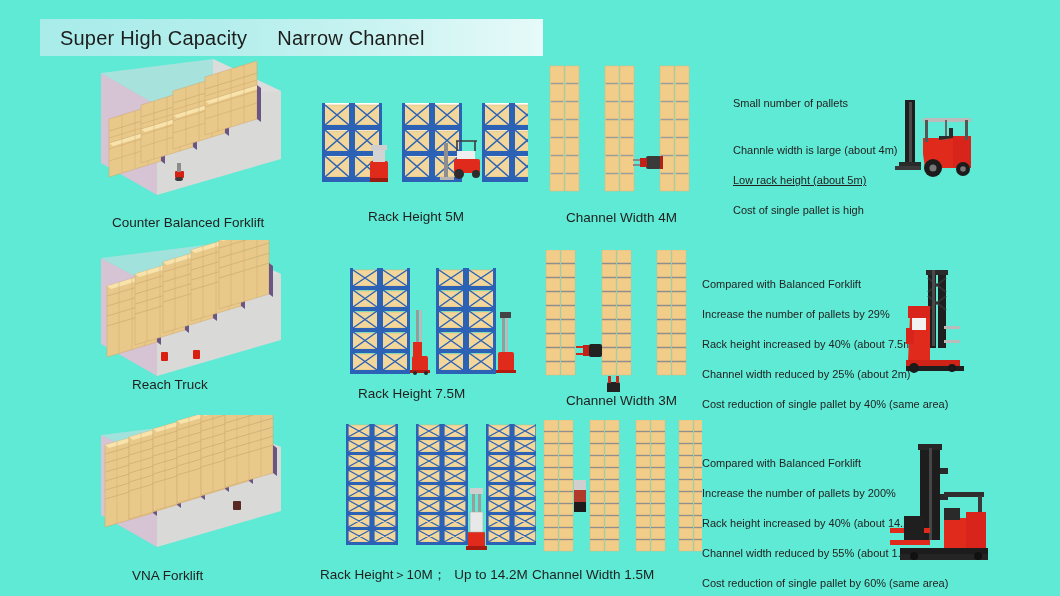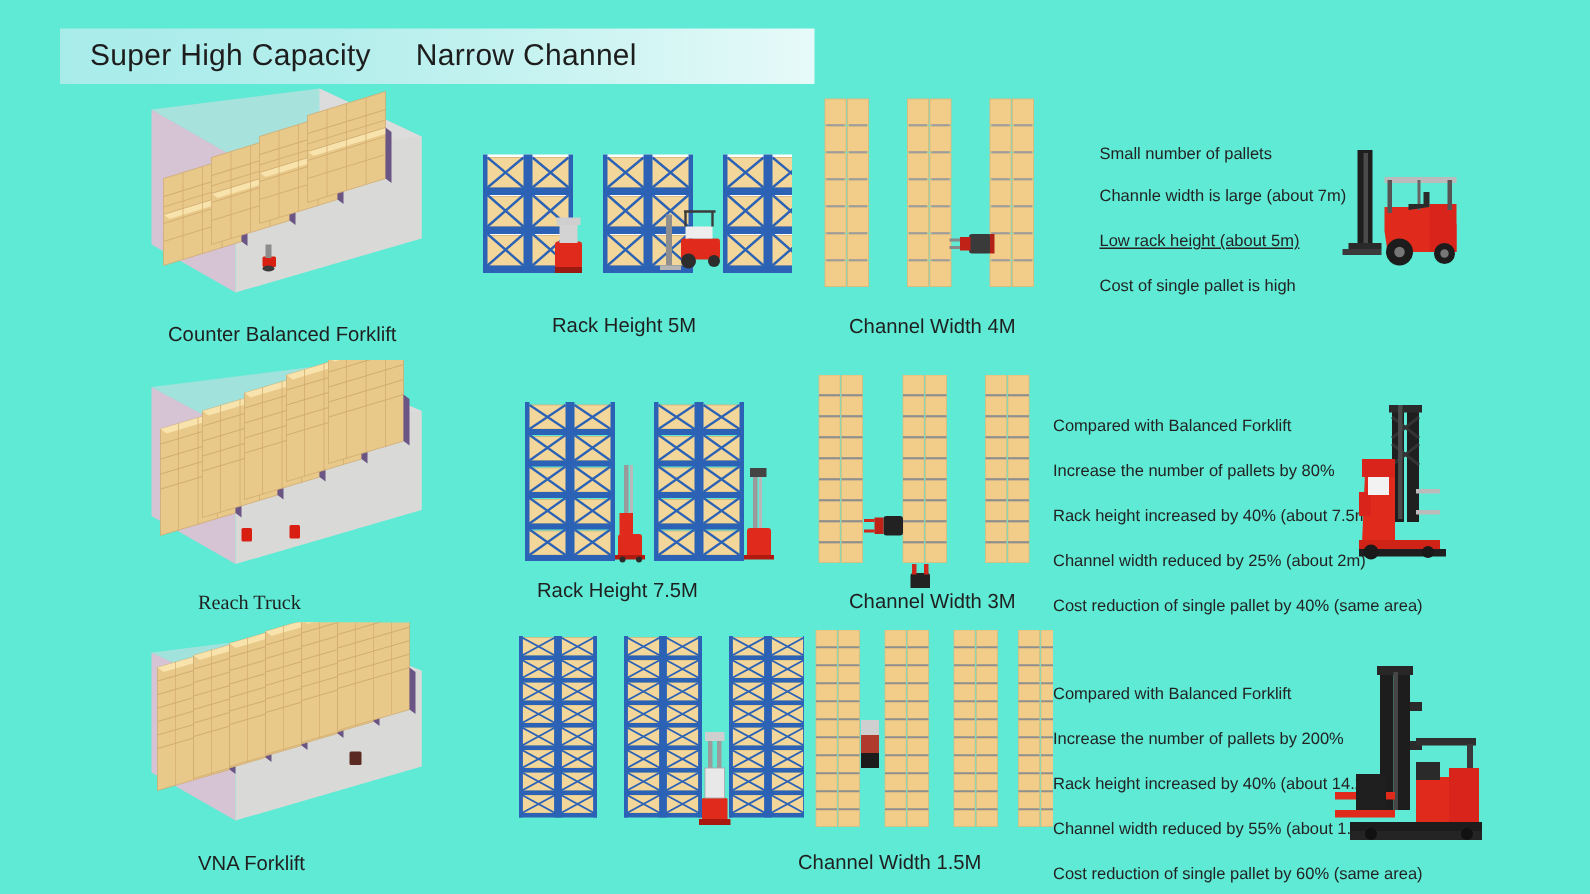--- a/index.html
+++ b/index.html
@@ -250,22 +250,22 @@
         <rect x="2" y="2" width="7" height="9" fill="#c12218"></rect>
         <rect x="-5" y="3" width="7" height="2" fill="#888888"></rect>
         <rect x="-5" y="8" width="7" height="2" fill="#888888"></rect>
         <rect x="22" y="0" width="3" height="13" fill="#b32017"></rect>
       </g>
     </svg>
   </div>
   <div class="caption" style="left:566px; top:210px;">Channel Width 4M</div>
 
   <div class="bullets" style="left:733px; top:98px; width:180px;">
-    <div class="line" style="margin-bottom:17px;">Small number of pallets</div>
-    <div class="line" style="margin-bottom:19px;">Channle width is large (about 7m)</div>
+    <div class="line" style="margin-bottom:36px;">Small number of pallets</div>
+    <div class="line" style="margin-bottom:19px;">Channle width is large (about 4m)</div>
     <div class="line" style="margin-bottom:19px;text-decoration:underline;">Low rack height (about 5m)</div>
     <div class="line">Cost of single pallet is high</div>
   </div>
 
   <div class="truck" style="left:893px; top:92px; width:108px; height:110px;">
     <svg width="108" height="110" viewBox="0 0 108 110">
 
       <rect x="12" y="8" width="10" height="66" fill="#1e1e1e"></rect>
       <rect x="16" y="10" width="3" height="60" fill="#4a4a4a"></rect>
       <rect x="6" y="70" width="22" height="4" fill="#2a2a2a"></rect>
@@ -367,21 +367,21 @@
         </g>
       </g>
       <g transform="translate(66,112)">
         <rect x="0" y="0" width="7" height="9" rx="1" fill="#d81f12"></rect>
       </g>
       <g transform="translate(98,110)">
         <rect x="0" y="0" width="7" height="9" rx="1" fill="#d81f12"></rect>
       </g>
     </svg>
   </div>
-  <div class="caption" style="left:132px; top:394px;font-family:Liberation Serif, serif;">Reach Truck</div>
+  <div class="caption" style="left:132px; top:377px;">Reach Truck</div>
 
   <div class="rackscene" style="left:318px; top:258px; width:212px; height:126px;">
     <svg width="212" height="126" viewBox="0 0 212 126">
       <defs>
         <g id="bay5">
           <rect x="1" y="2" width="28" height="16" fill="#f3d79a" stroke="#d7b579" stroke-width="0.6"></rect>
           <rect x="1" y="23" width="28" height="16" fill="#f3d79a" stroke="#d7b579" stroke-width="0.6"></rect>
           <rect x="1" y="44" width="28" height="16" fill="#f3d79a" stroke="#d7b579" stroke-width="0.6"></rect>
           <rect x="1" y="65" width="28" height="16" fill="#f3d79a" stroke="#d7b579" stroke-width="0.6"></rect>
           <rect x="1" y="86" width="28" height="16" fill="#f3d79a" stroke="#d7b579" stroke-width="0.6"></rect>
@@ -490,21 +490,21 @@
         <rect x="0" y="6" width="13" height="12" rx="2" fill="#222222"></rect>
         <rect x="1" y="0" width="3" height="7" fill="#d0281d"></rect>
         <rect x="9" y="0" width="3" height="7" fill="#d0281d"></rect>
       </g>
     </svg>
   </div>
   <div class="caption" style="left:566px; top:393px;">Channel Width 3M</div>
 
   <div class="bullets" style="left:702px; top:279px; width:215px;">
     <div class="line" style="margin-bottom:19px;">Compared with Balanced Forklift</div>
-    <div class="line" style="margin-bottom:19px;">Increase the number of pallets by 80%</div>
+    <div class="line" style="margin-bottom:19px;">Increase the number of pallets by 29%</div>
     <div class="line" style="margin-bottom:19px;">Rack height increased by 40% (about 7.5m)</div>
     <div class="line" style="margin-bottom:19px;">Channel width reduced by 25% (about 2m)</div>
     <div class="line">Cost reduction of single pallet by 40% (same area)</div>
   </div>
 
   <div class="truck" style="left:898px; top:266px; width:104px; height:118px;">
     <svg width="104" height="118" viewBox="0 0 104 118">
 
       <rect x="30" y="4" width="8" height="78" fill="#1f1f1f"></rect>
       <rect x="40" y="4" width="8" height="78" fill="#1f1f1f"></rect>
@@ -689,20 +689,23 @@
       <g transform="translate(150,78)">
         <rect x="4" y="-6" width="3" height="54" fill="#9c9c9c"></rect>
         <rect x="10" y="-6" width="3" height="54" fill="#9c9c9c"></rect>
         <rect x="2" y="-10" width="13" height="6" fill="#cfcfcf"></rect>
         <rect x="0" y="34" width="17" height="16" rx="1" fill="#e02b1c"></rect>
         <rect x="2" y="14" width="13" height="20" fill="#e8e8e8" stroke="#aaaaaa" stroke-width="0.6"></rect>
         <rect x="-2" y="48" width="21" height="4" fill="#a81a10"></rect>
       </g>
     </svg>
   </div>
+  <div class="caption" style="left:320px; top:566px;">
+    <span>Rack Height</span><span style="font-size:13px;">＞</span><span>10M；</span><span style="display:inline-block;width:8px;"></span><span>Up to 14.2M</span>
+  </div>
 
   <div class="planscene" style="left:542px; top:420px; width:160px; height:146px;">
     <svg width="160" height="146" viewBox="0 0 160 146">
       <defs>
         <g id="prow11">
           <g fill="#f2cd8a" stroke="#ddb87a" stroke-width="0.5">
             <rect x="0" y="0" width="14" height="11"></rect>
             <rect x="0" y="12" width="14" height="11"></rect>
             <rect x="0" y="24" width="14" height="11"></rect>
             <rect x="0" y="36" width="14" height="11"></rect>

